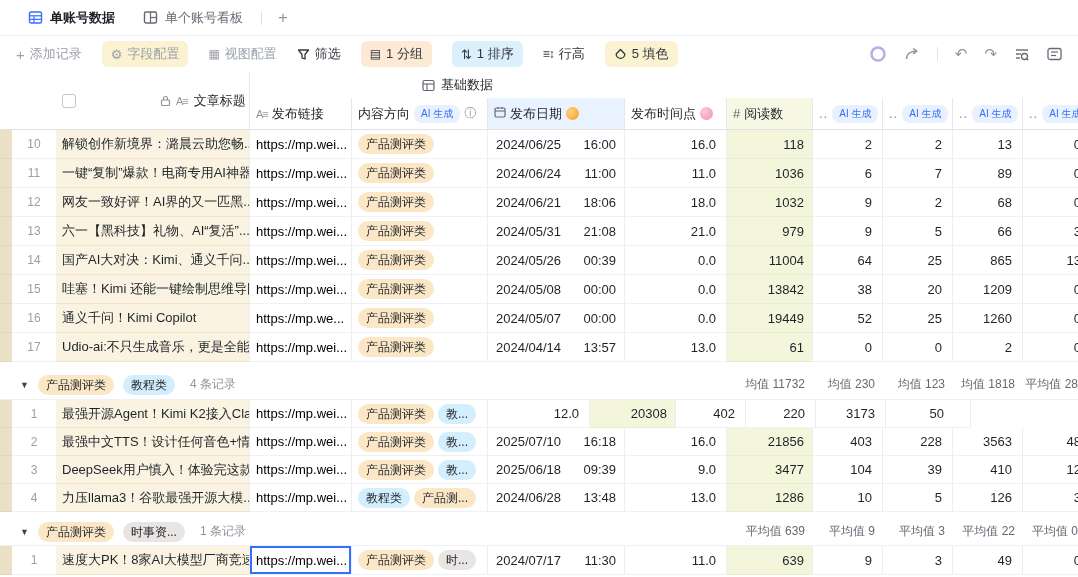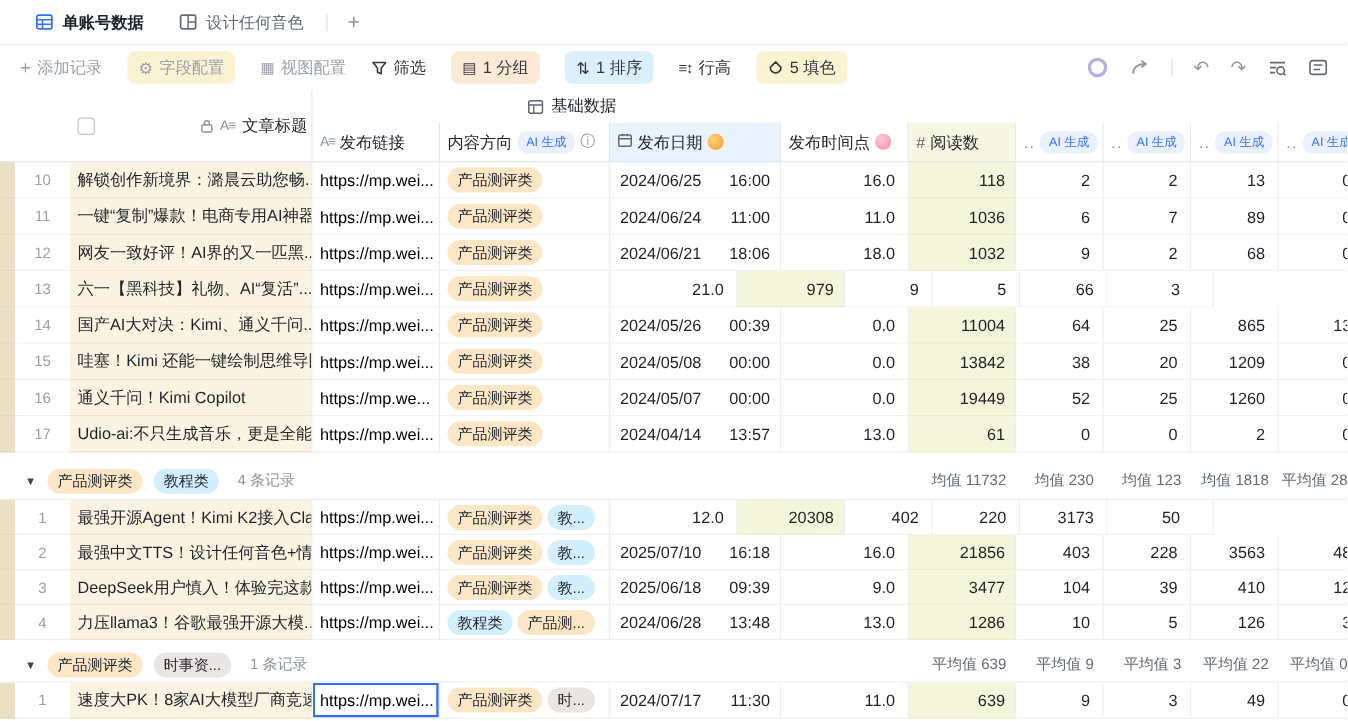--- a/index.html
+++ b/index.html
@@ -120,21 +120,21 @@
           <span>单账号数据</span>
         </div>
         <div class="tab">
           <span class="ticon">
             <svg width="15" height="15" viewBox="0 0 15 15">
               <rect x="1.5" y="2" width="12" height="11" rx="1.5" fill="none" stroke="#646a73" stroke-width="1.4"></rect>
               <line x1="7.5" y1="2" x2="7.5" y2="13" stroke="#646a73" stroke-width="1.2"></line>
               <line x1="7.5" y1="7.5" x2="13.5" y2="7.5" stroke="#646a73" stroke-width="1.2"></line>
             </svg>
           </span>
-          <span>设计任何音色</span>
+          <span>单个账号看板</span>
         </div>
       </div>
     <div class="tab-divider"></div>
     <div class="tab-add">+</div>
   </div>
 
   <div class="toolbar">
     <div id="toolbar-left" style="display:flex;align-items:center;gap:20px;">
         <div class="tool muted">
           <span class="ticon">
@@ -358,20 +358,24 @@
     <div class="cell c-ai4 w-ai4">0</div>
   </div>
         <div class="row">
     <div class="cell c-strip w-strip"></div>
     <div class="cell c-num w-num">13</div>
     <div class="cell c-title w-title">六一【黑科技】礼物、AI“复活”...</div>
     <div class="cell c-link w-link">https://mp.wei...</div>
     <div class="cell c-dir w-dir">
             <span class="pill pill-o">产品测评类</span>
           </div>
+    <div class="cell c-date w-date">
+            <span>2024/05/31</span>
+            <span>21:08</span>
+          </div>
     <div class="cell c-time w-time">21.0</div>
     <div class="cell c-reads w-reads">979</div>
     <div class="cell c-ai w-ai1">9</div>
     <div class="cell c-ai w-ai2">5</div>
     <div class="cell c-ai w-ai3">66</div>
     <div class="cell c-ai4 w-ai4">3</div>
   </div>
         <div class="row">
     <div class="cell c-strip w-strip"></div>
     <div class="cell c-num w-num">14</div>

